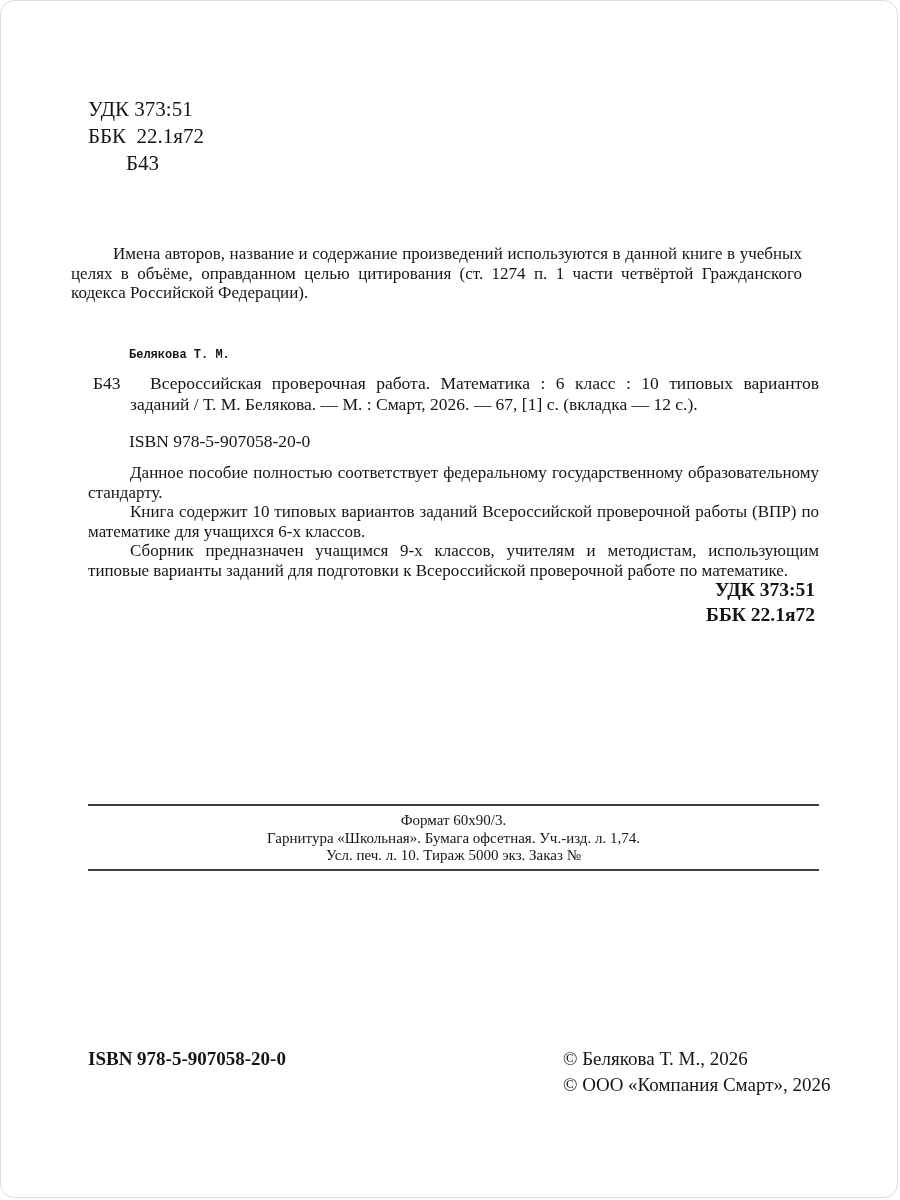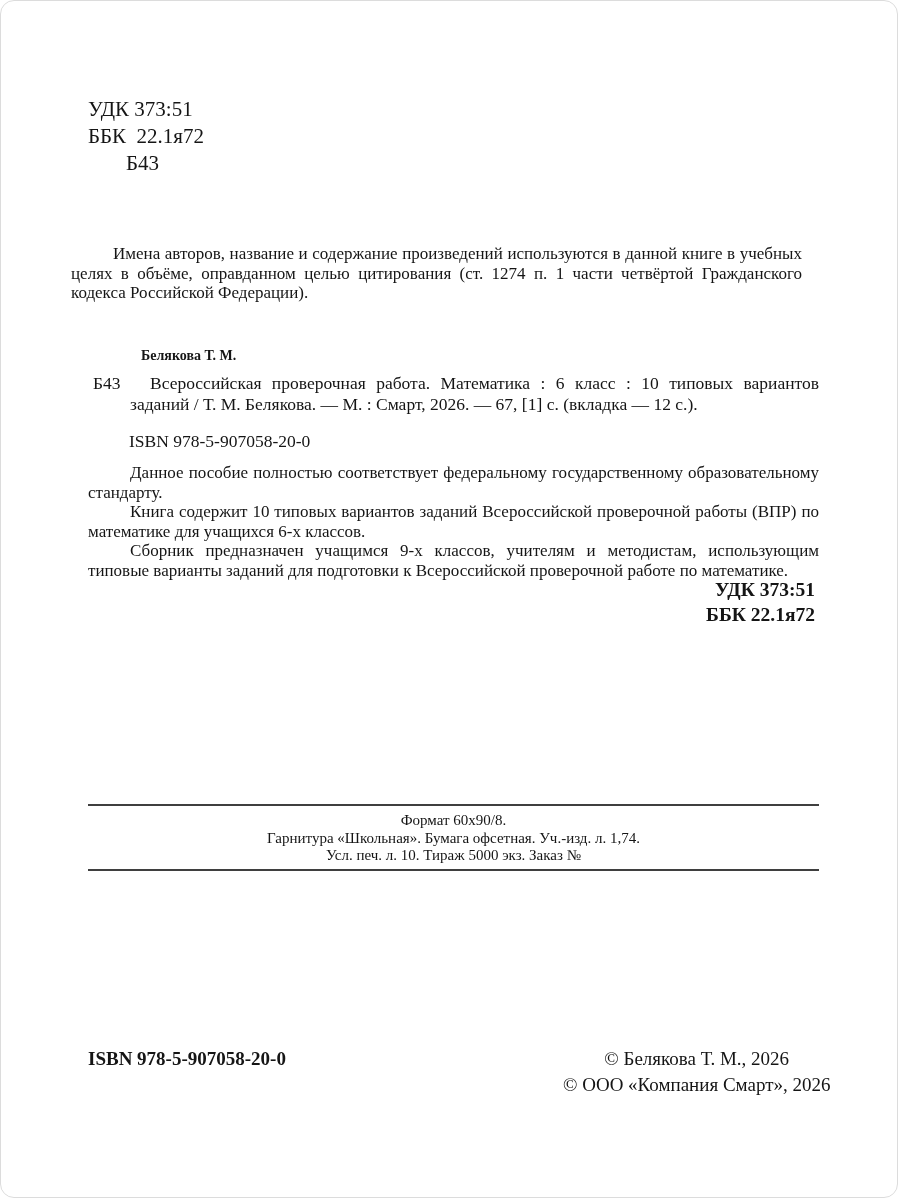--- a/index.html
+++ b/index.html
@@ -34,24 +34,25 @@
     left: 70px;
     top: 226px;
     width: 731px;
     font-size: 17px;
     line-height: 19.5px;
     text-align: justify;
     text-indent: 42px;
   }
   .author {
     position: absolute;
-    left: 140px;
+    left: 128px;
     top: 347px;
-    font-size: 14px;
+    font-size: 12px;
     font-weight: bold;
+    font-family: Liberation Mono, monospace;
   }
   .biblio {
     position: absolute;
     left: 87px;
     top: 372px;
     width: 731px;
     box-sizing: border-box;
     padding-left: 42px;
     font-size: 17.5px;
     line-height: 20.5px;
@@ -112,21 +113,20 @@
     font-size: 19px;
     font-weight: bold;
     line-height: 26px;
   }
   .footer-copyright {
     position: absolute;
     left: 562px;
     top: 1045px;
     font-size: 19px;
     line-height: 26px;
-    text-align: center;
   }
 </style>
 </head>
 <body>
 
 <div class="page">
 
   <div class="top-codes">
     <div class="line">УДК 373:51</div>
     <div class="line">ББК  22.1я72</div>
@@ -149,21 +149,21 @@
     <p>Книга содержит 10 типовых вариантов заданий Всероссийской проверочной работы (ВПР) по ма­тематике для учащихся 6-х классов.</p>
     <p>Сборник предназначен учащимся 9-х классов, учителям и методистам, использующим типовые варианты заданий для подготовки к Всероссийской проверочной работе по математике.</p>
   </div>
 
   <div class="bottom-codes">
     <div>УДК 373:51</div>
     <div>ББК 22.1я72</div>
   </div>
 
   <div class="imprint-box">
-    <div>Формат 60х90/8.</div>
+    <div>Формат 60х90/3.</div>
     <div>Гарнитура «Школьная». Бумага офсетная. Уч.-изд. л. 1,74.</div>
     <div>Усл. печ. л. 10. Тираж 5000 экз. Заказ №</div>
   </div>
 
   <div class="footer-isbn">ISBN 978-5-907058-20-0</div>
 
   <div class="footer-copyright">
     <div>© Белякова Т. М., 2026</div>
     <div>© ООО «Компания Смарт», 2026</div>
   </div>

